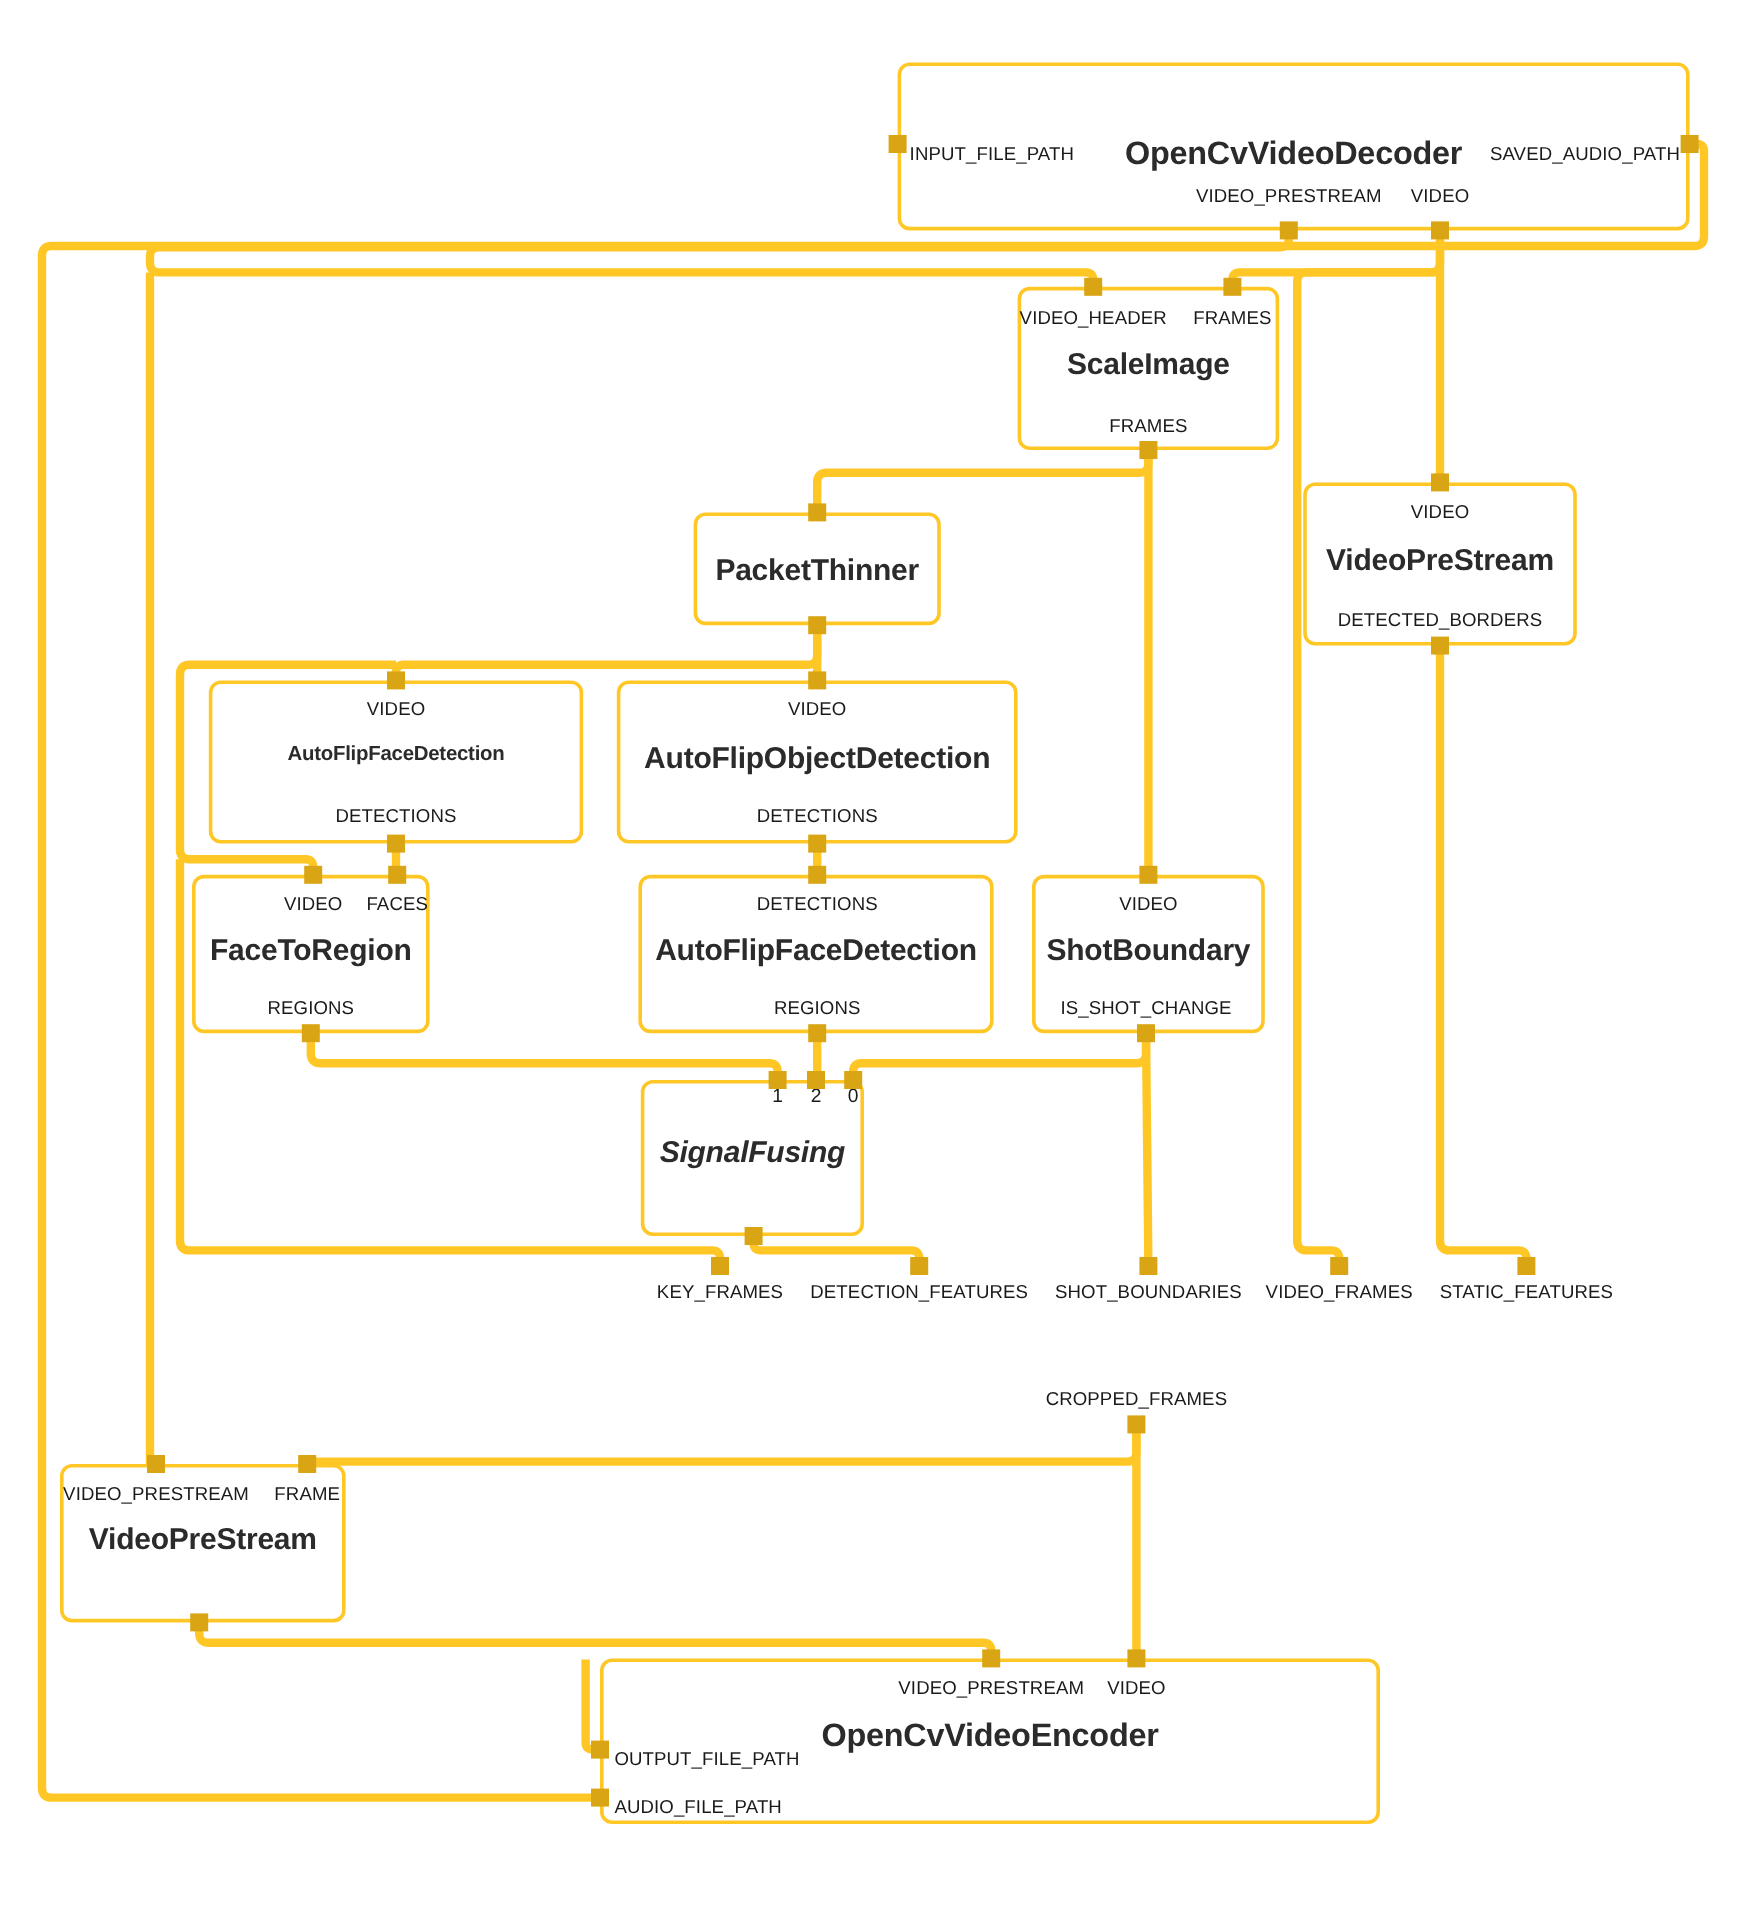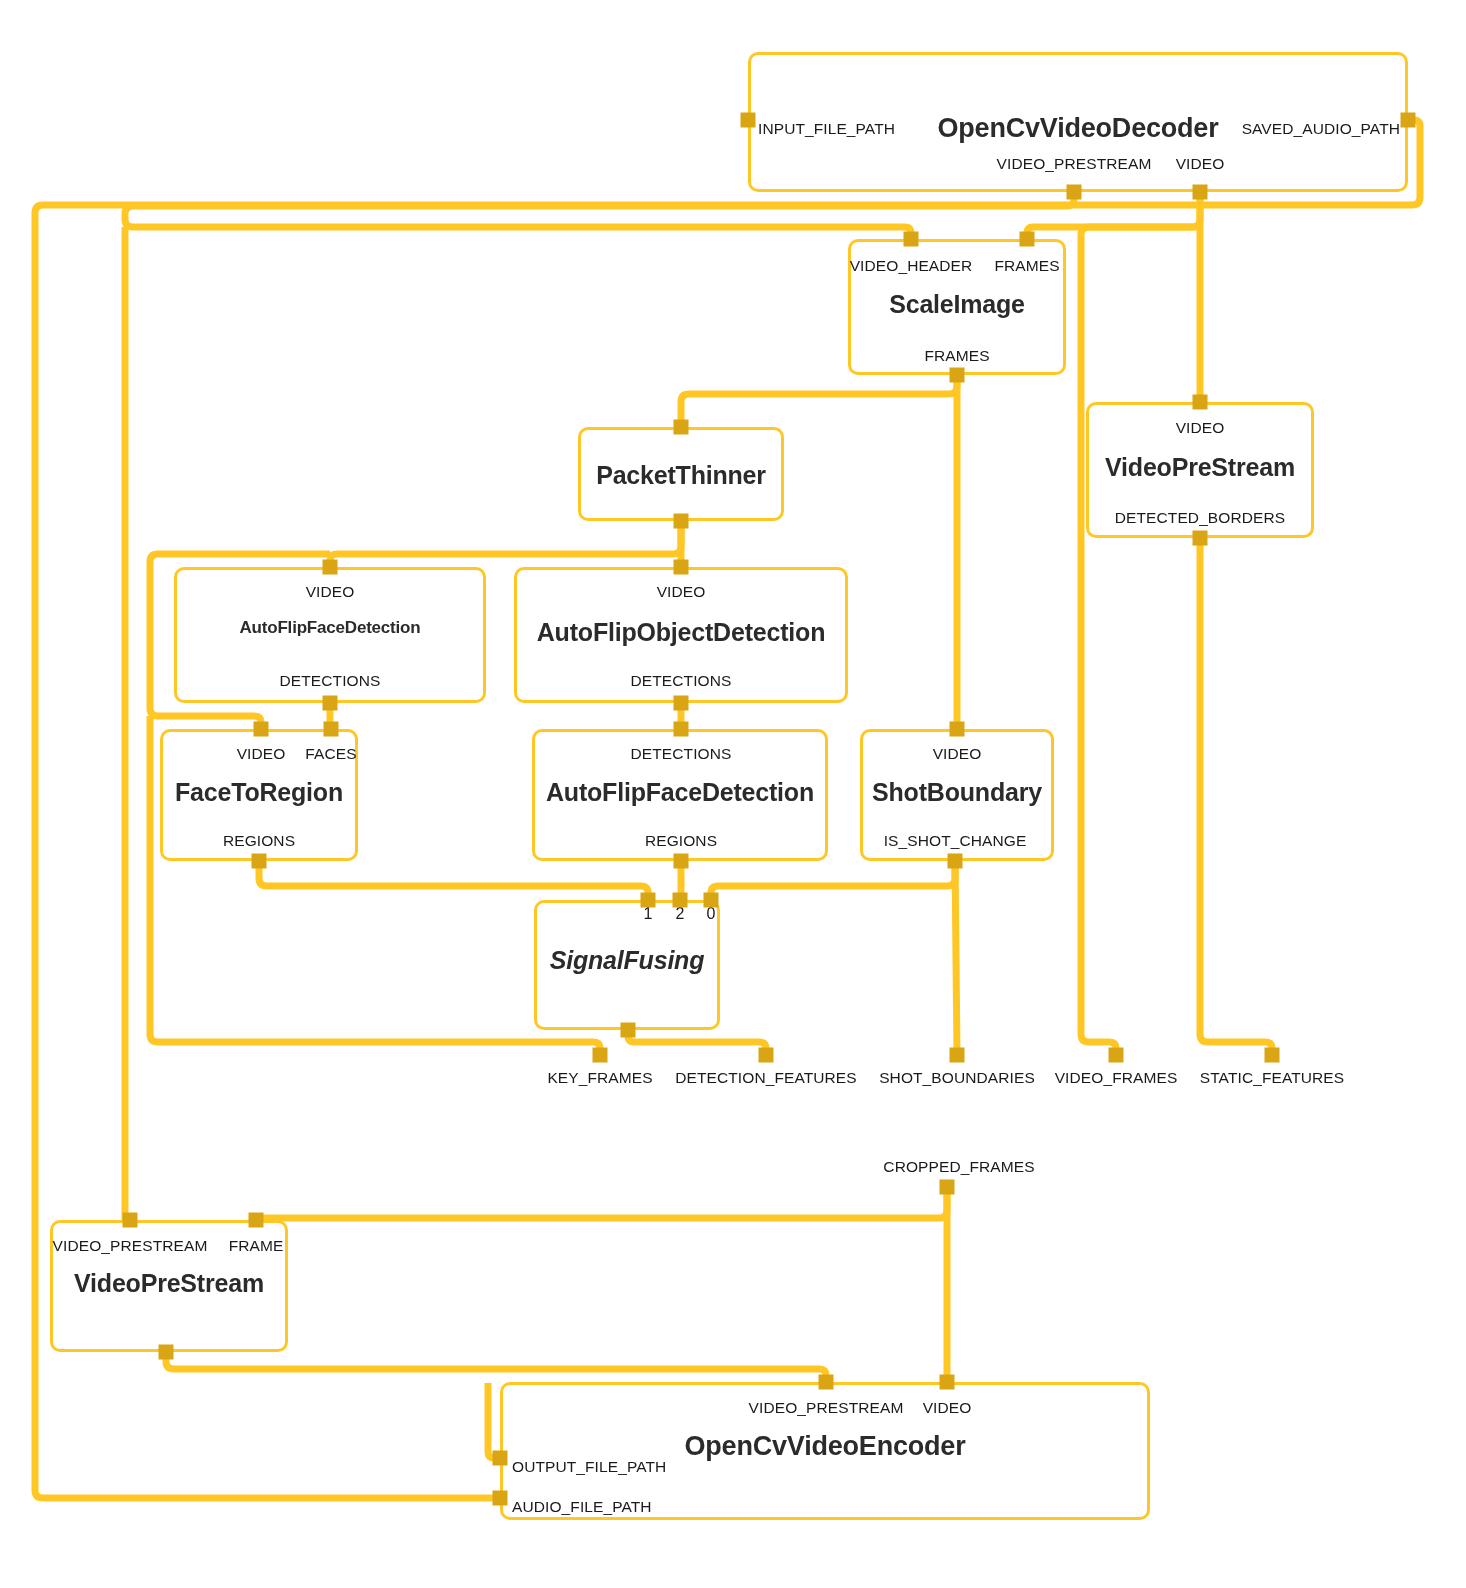--- a/index.html
+++ b/index.html
@@ -188,21 +188,21 @@
       <div class="port-label ctr" style="left: 600px; top: 1069px;">KEY_FRAMES</div>
       <div class="port" style="left: 600px; top: 1055px; background: rgb(217, 165, 20);"></div>
       <div class="port-label ctr" style="left: 766px; top: 1069px;">DETECTION_FEATURES</div>
       <div class="port" style="left: 766px; top: 1055px; background: rgb(217, 165, 20);"></div>
       <div class="port-label ctr" style="left: 957px; top: 1069px;">SHOT_BOUNDARIES</div>
       <div class="port" style="left: 957px; top: 1055px; background: rgb(217, 165, 20);"></div>
       <div class="port-label ctr" style="left: 1116px; top: 1069px;">VIDEO_FRAMES</div>
       <div class="port" style="left: 1116px; top: 1055px; background: rgb(217, 165, 20);"></div>
       <div class="port-label ctr" style="left: 1272px; top: 1069px;">STATIC_FEATURES</div>
       <div class="port" style="left: 1272px; top: 1055px; background: rgb(217, 165, 20);"></div>
-      <div class="port-label ctr" style="left: 947px; top: 1158px; margin-left: 12px;">CROPPED_FRAMES</div>
+      <div class="port-label ctr" style="left: 947px; top: 1158px;">CROPPED_FRAMES</div>
       <div class="port" style="left: 947px; top: 1187px; background: rgb(217, 165, 20);"></div>
       <div class="node" style="left: 50px; top: 1220px; width: 238px; height: 132px; border-color: rgb(255, 199, 38); background: rgb(255, 255, 255);">
         <div class="node-title" style="top: 46px; font-size: 25px; color: rgb(43, 43, 43);">VideoPreStream</div>
       </div>
       <div class="port-label ctr" style="left: 130px; top: 1237px;">VIDEO_PRESTREAM</div>
       <div class="port" style="left: 130px; top: 1220px; background: rgb(217, 165, 20);"></div>
       <div class="port-label ctr" style="left: 256px; top: 1237px;">FRAME</div>
       <div class="port" style="left: 256px; top: 1220px; background: rgb(217, 165, 20);"></div>
       <div class="port" style="left: 166px; top: 1352px; background: rgb(217, 165, 20);"></div>
       <div class="node" style="left: 500px; top: 1382px; width: 650px; height: 138px; border-color: rgb(255, 199, 38); background: rgb(255, 255, 255);">

